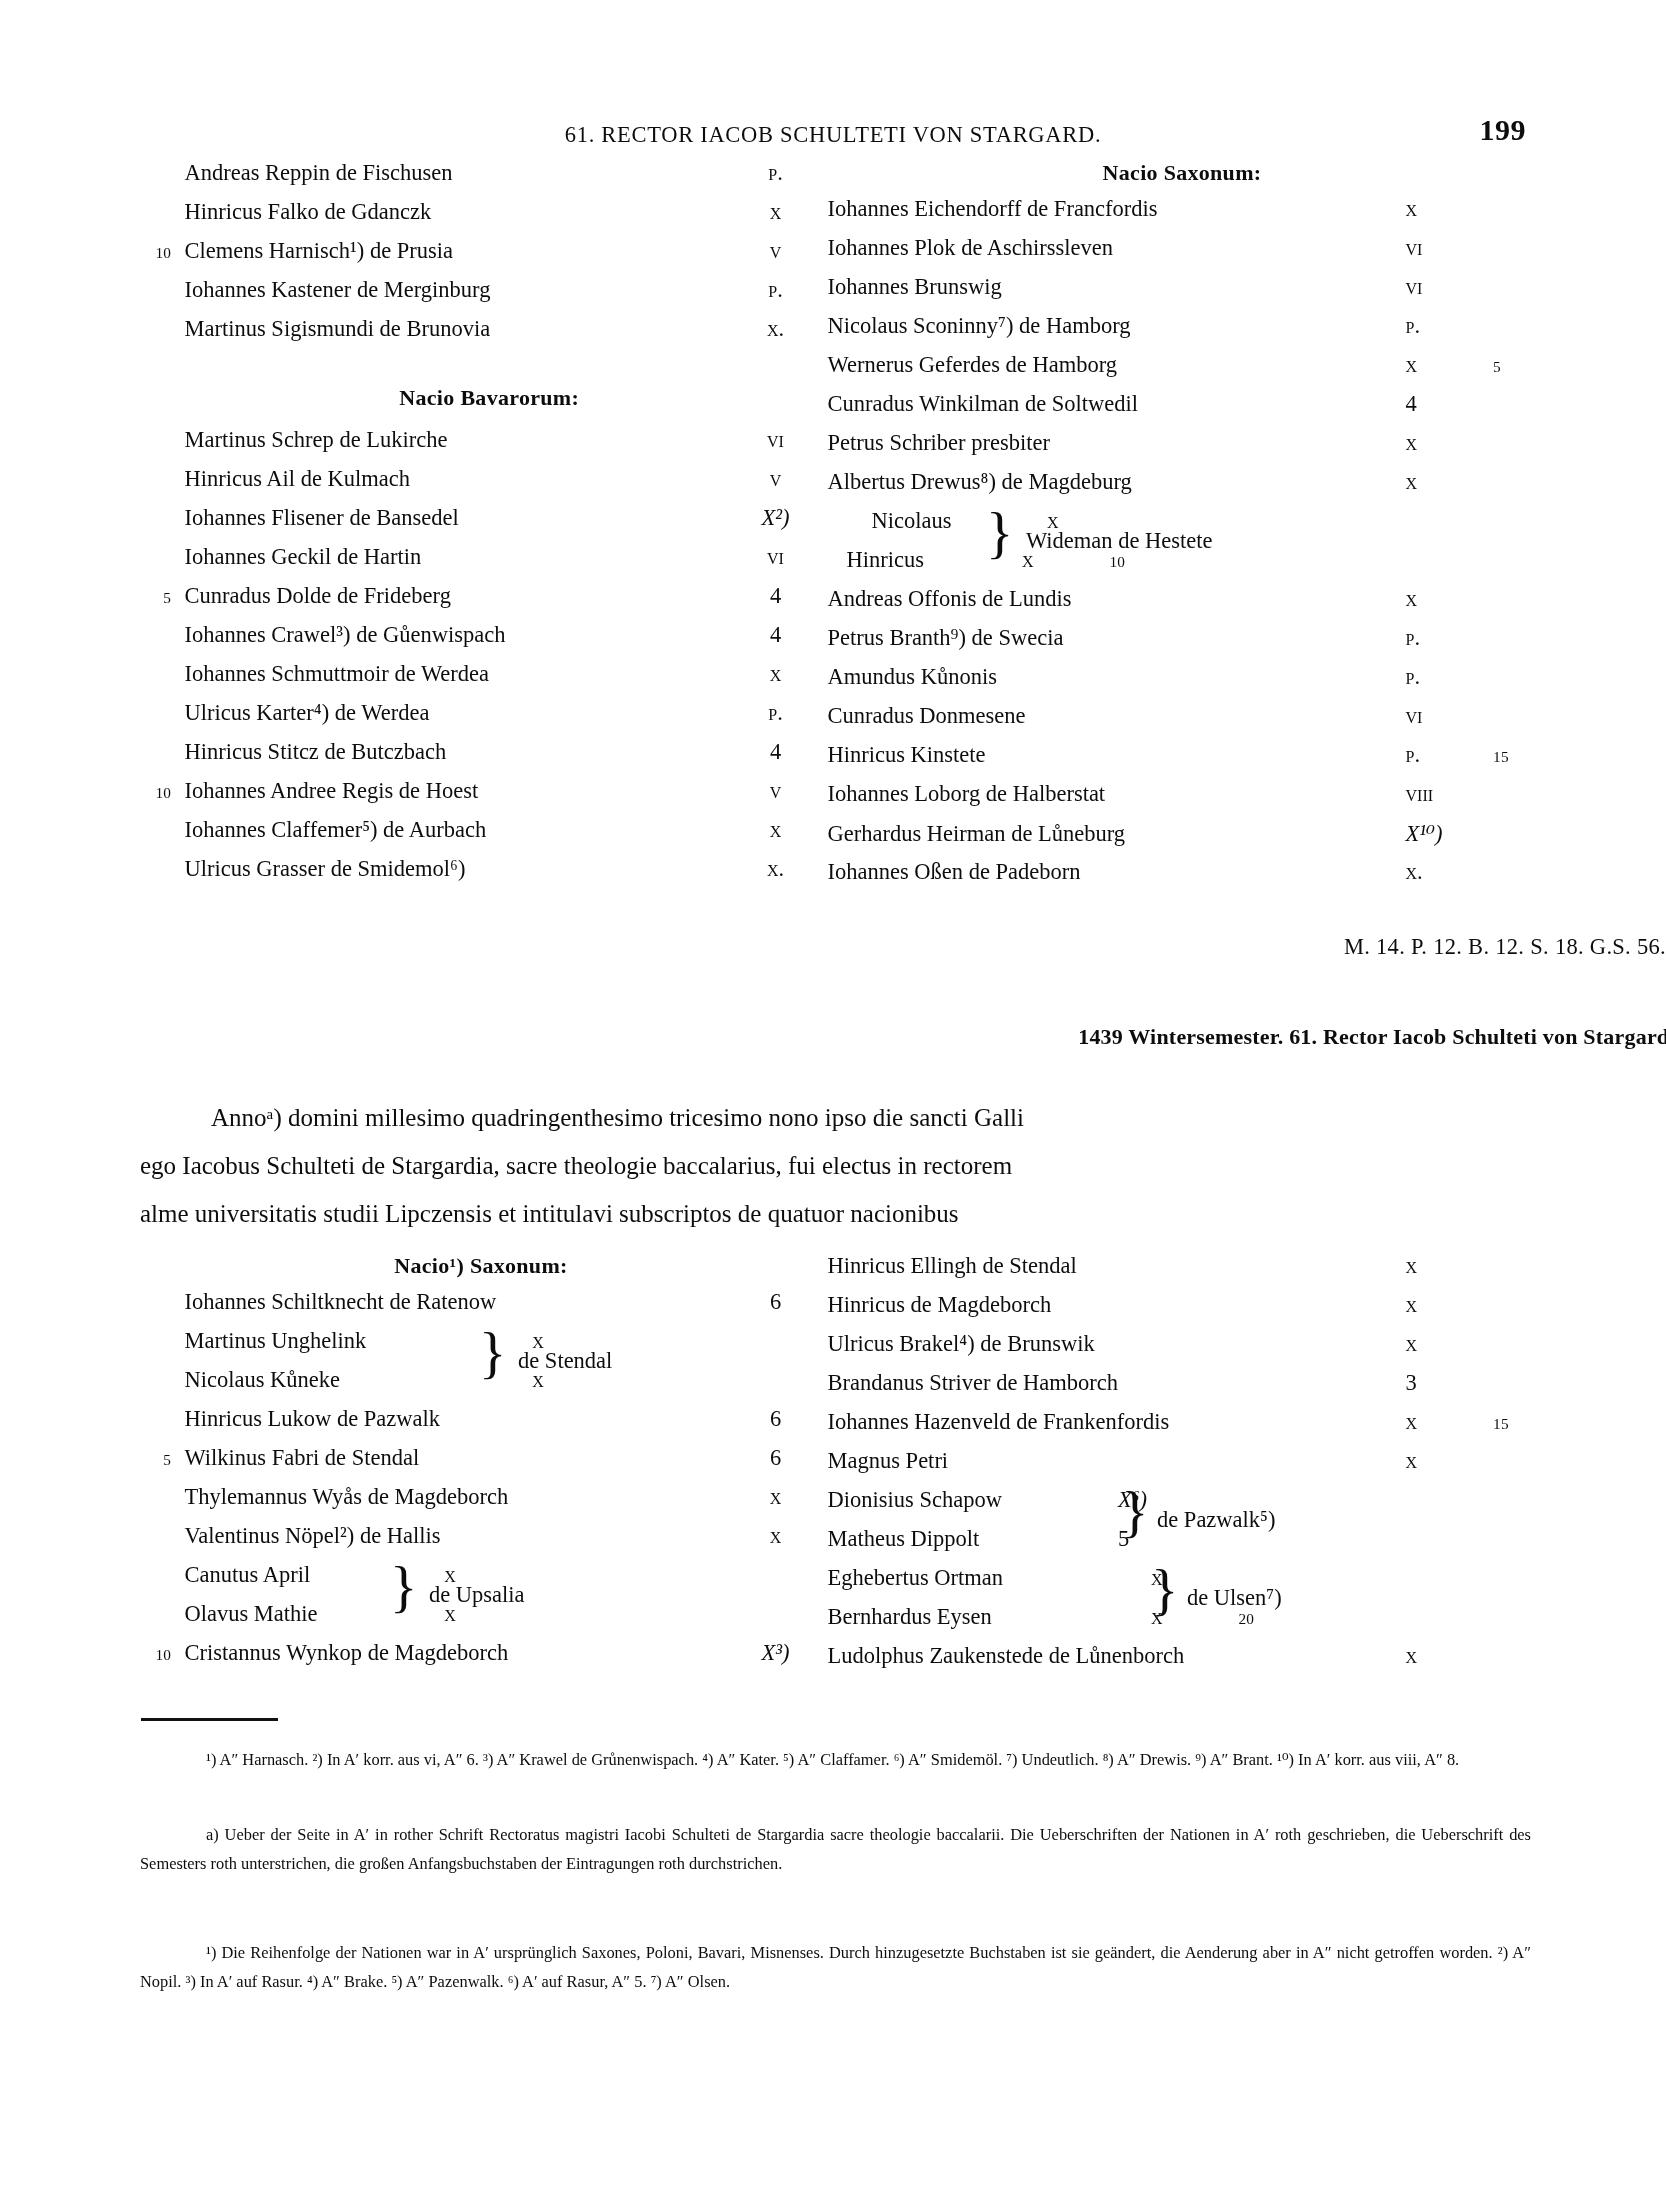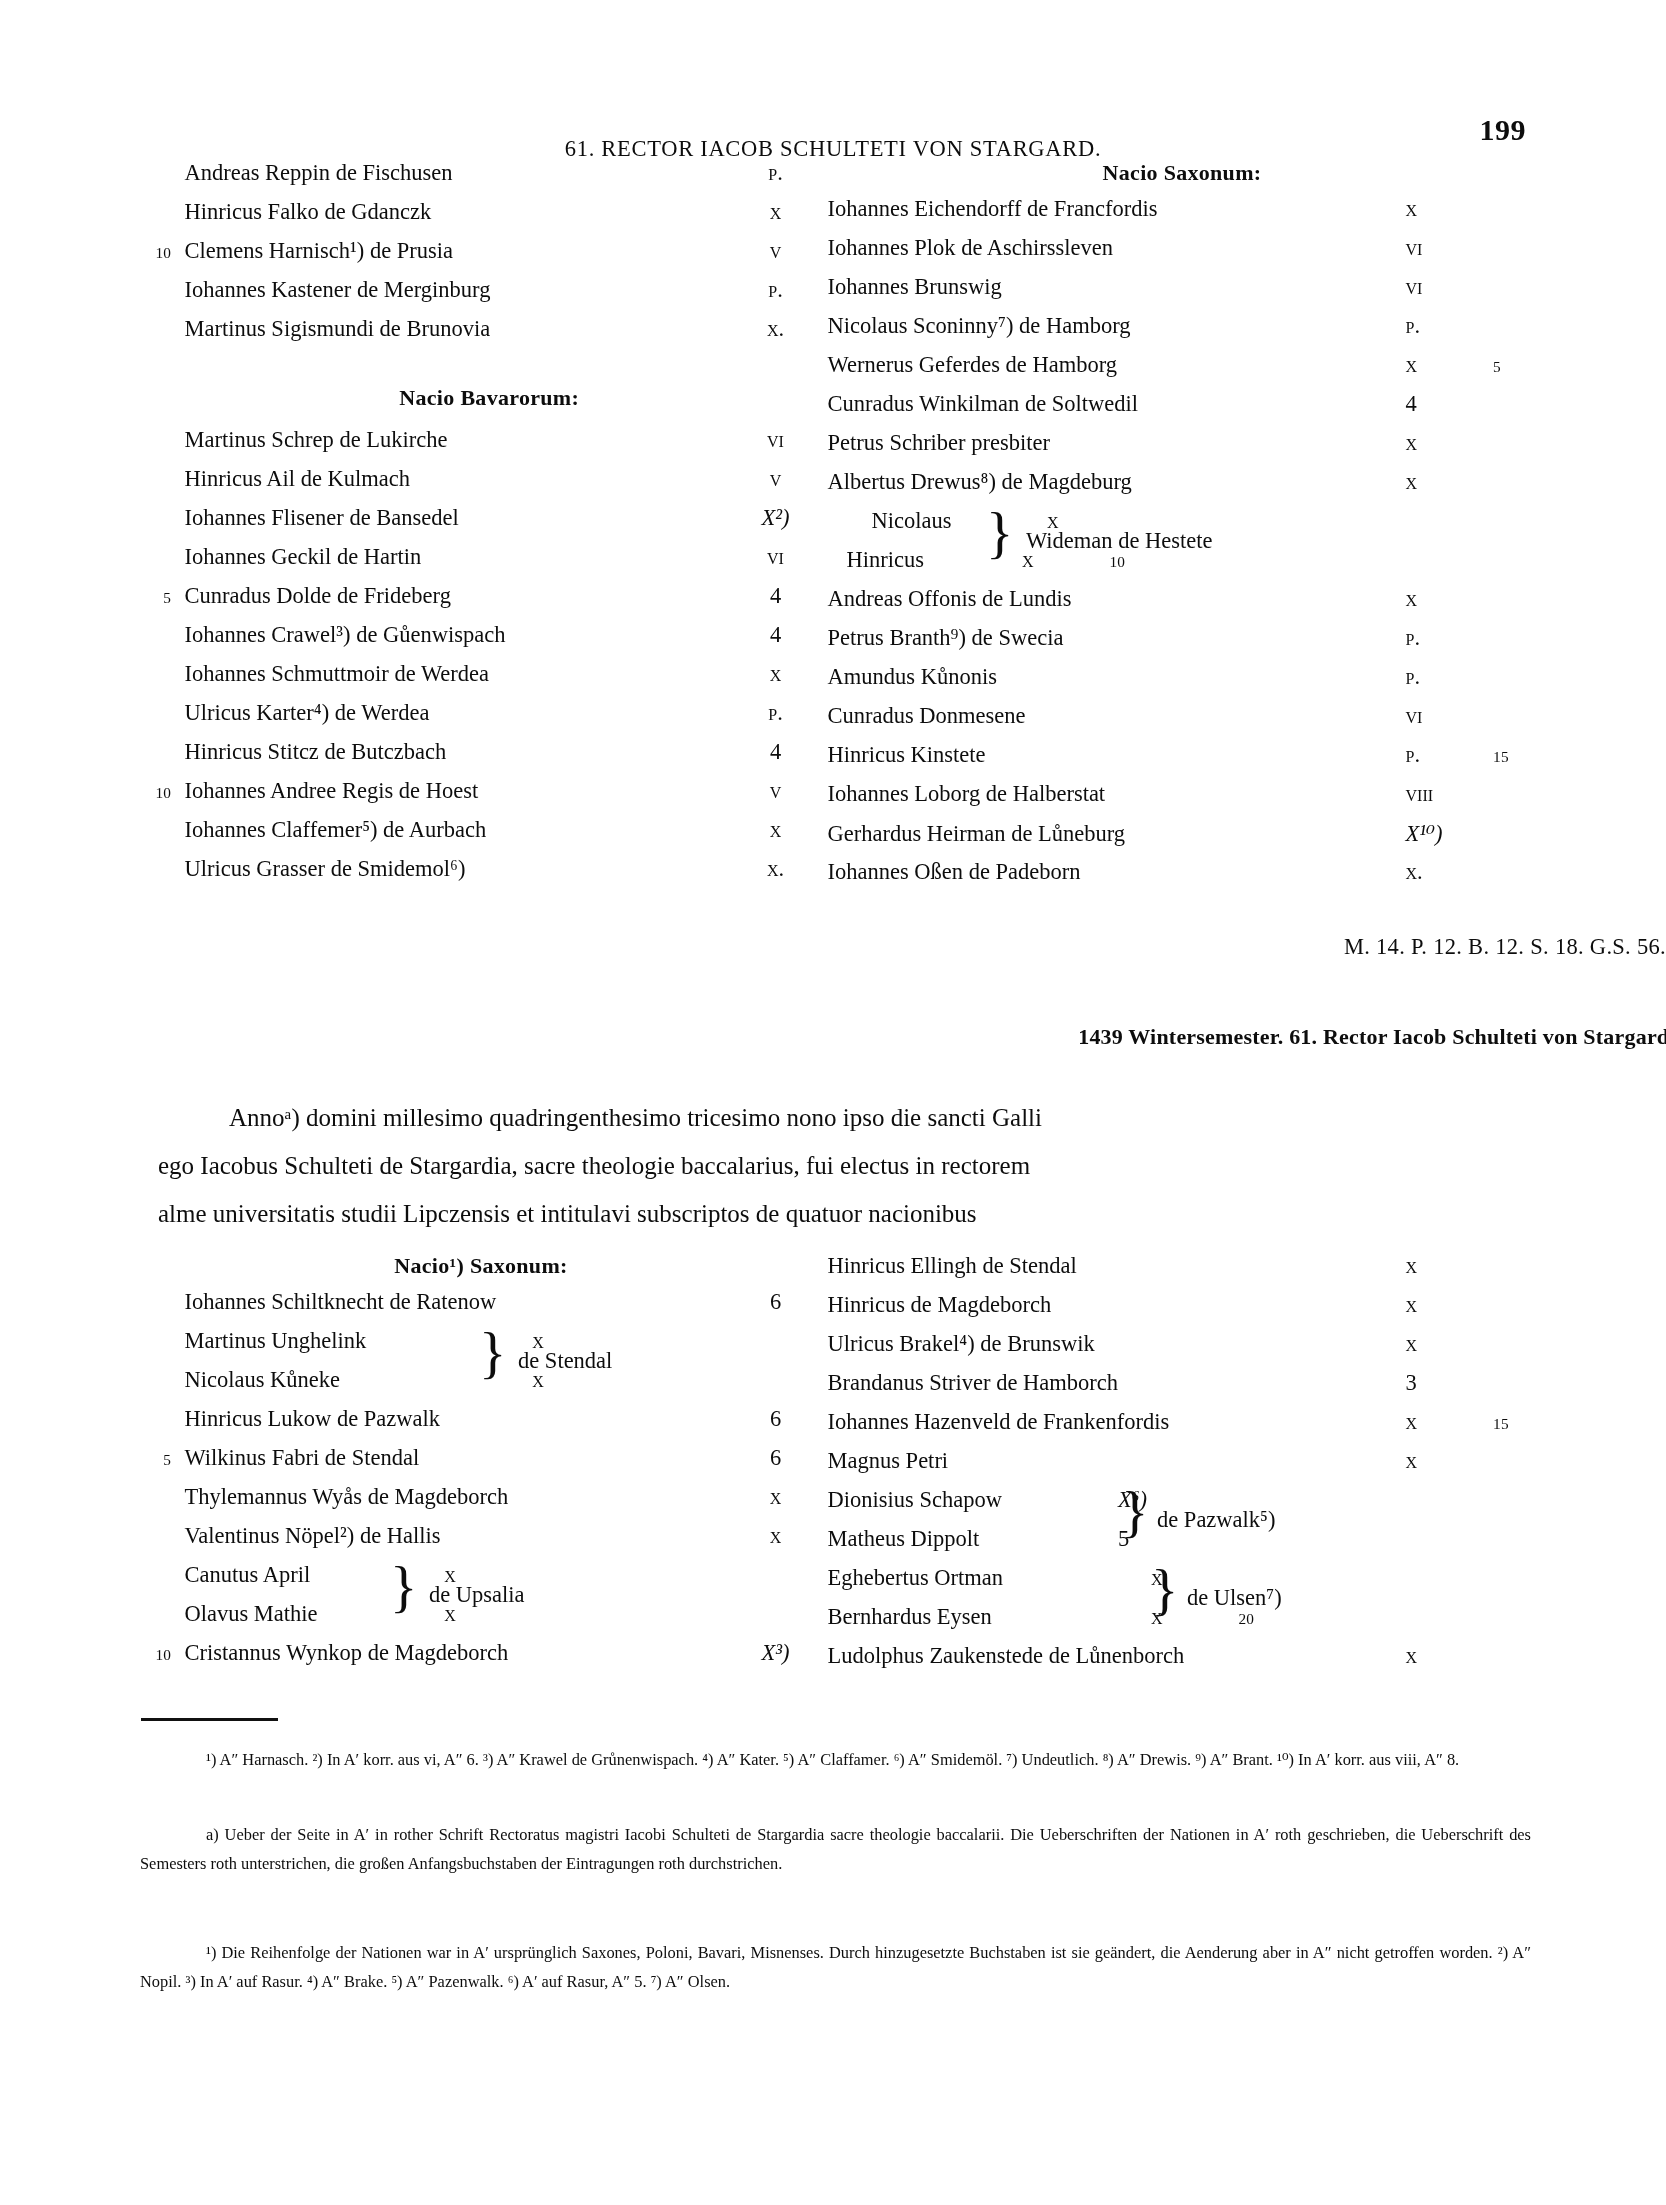--- a/index.html
+++ b/index.html
@@ -8,21 +8,21 @@
     font-family:"Liberation Serif","DejaVu Serif",serif;
     color:#0d0d0d;
     -webkit-font-smoothing:none;
     position:relative;
     overflow:hidden;
   }
   .page{position:relative;width:1666px;height:2205px;}
 
   
   .runhead{
-    position:absolute;left:0;top:136px;width:1666px;
+    position:absolute;left:0;top:122px;width:1666px;
     display:flex;align-items:flex-start;justify-content:center;
   }
   .runhead-title{
     font-size:22.5px;letter-spacing:0.7px;
     font-variant:small-caps;text-transform:none;
     white-space:nowrap;
   }
   .folio{
     position:absolute;right:140px;top:113px;
     font-size:30px;font-weight:bold;letter-spacing:0.5px;
@@ -313,21 +313,21 @@
         <span class="val sc">x.</span>
         <span class="rno"></span>
       </div>
     </div>
   </div>
 
   <div class="summary" style="top:934px;">M. 14.  P. 12.  B. 12.  S. 18.  G.S. 56.</div>
 
   <div class="section-head" style="top:1024px;">1439 Wintersemester.  61. Rector Iacob Schulteti von Stargard.</div>
 
-  <div class="para" style="top:1094px;margin-left:18px;">
+  <div class="para" style="top:1094px;">
     <div style="text-align:justify;">
       <span class="indent"></span><span>Annoᵃ) domini millesimo quadringenthesimo tricesimo nono ipso die sancti Galli</span>
     </div>
     <div>ego Iacobus Schulteti de Stargardia, sacre theologie baccalarius, fui electus in rectorem</div>
     <div>alme universitatis studii Lipczensis et intitulavi subscriptos de quatuor nacionibus</div>
   </div>
 
   <div class="cols" style="top:1253px;">
 
     <div class="col left">

